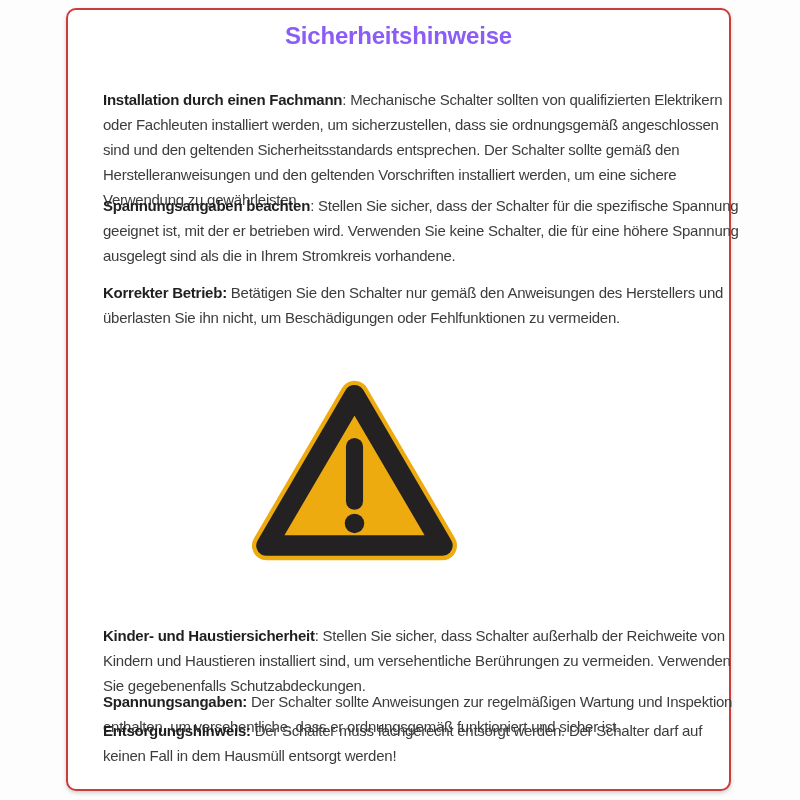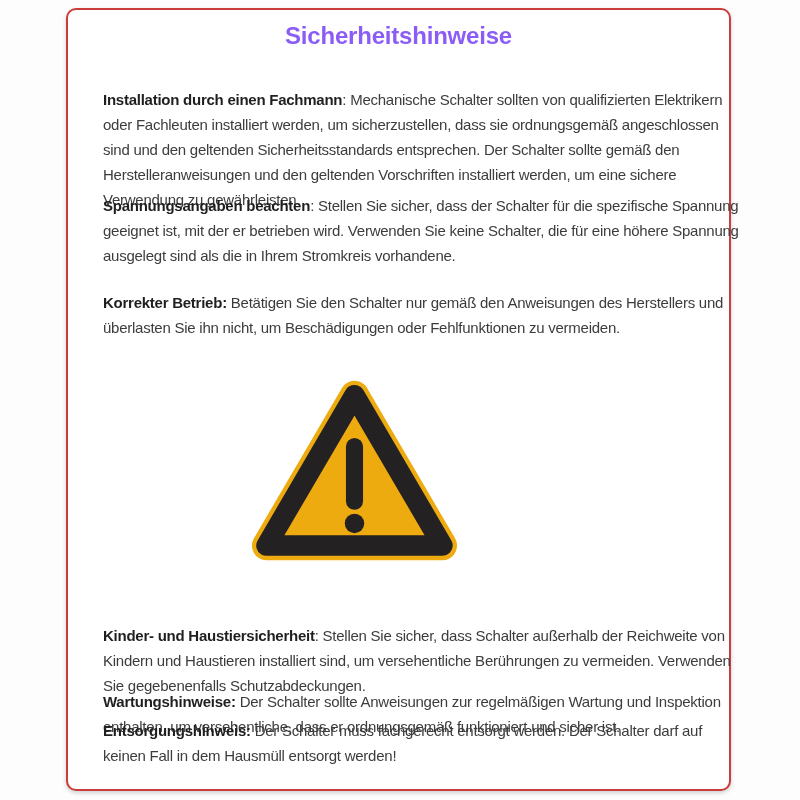--- a/index.html
+++ b/index.html
@@ -43,21 +43,21 @@
     letter-spacing:-0.25px;
     color:#3c3c3c;
     margin-left:25px;
   }
   .section b{
     color:#1f1f1f;
     font-weight:bold;
   }
   .sec-1{top:77px;}
   .sec-2{top:183px;}
-  .sec-3{top:280px;}
+  .sec-3{top:270px;}
   .sec-4{top:613px;}
   .sec-5{top:679px;}
   .sec-6{top:708px;}
   .warning-wrap{
     position:absolute;
     left:183px;top:363px;
     width:207px;height:188px;
   }
   .warning-wrap svg{display:block;width:100%;height:100%;}
 </style>
@@ -83,18 +83,18 @@
         <path d="M60.5 13 L9 101 L112 101 Z" style="fill:none;stroke:var(--tri-black);" stroke-width="12" stroke-linejoin="round"></path>
 
         <line x1="60.5" y1="43" x2="60.5" y2="75" style="stroke:var(--tri-black);" stroke-width="10" stroke-linecap="round"></line>
 
         <circle cx="60.5" cy="88" r="5.7" style="fill:var(--tri-black);"></circle>
       </svg>
     </div>
 
     <p class="section sec-4"><b>Kinder- und Haustiersicherheit</b><span>: Stellen Sie sicher, dass Schalter außerhalb der Reichweite von Kindern und Haustieren installiert sind, um versehentliche Berührungen zu vermeiden. Verwenden Sie gegebenenfalls Schutzabdeckungen.</span></p>
 
-    <p class="section sec-5"><b>Wartungshinweise:</b><span> Der Schalter sollte Anweisungen zur regelmäßigen Wartung und Inspektion enthalten, um versehentliche, dass er ordnungsgemäß funktioniert und sicher ist.</span></p>
+    <p class="section sec-5"><b>Spannungsangaben:</b><span> Der Schalter sollte Anweisungen zur regelmäßigen Wartung und Inspektion enthalten, um versehentliche, dass er ordnungsgemäß funktioniert und sicher ist.</span></p>
 
     <p class="section sec-6"><b>Entsorgungshinweis:</b><span> Der Schalter muss fachgerecht entsorgt werden. Der Schalter darf auf keinen Fall in dem Hausmüll entsorgt werden!</span></p>
 
   </div>
 </div>
 
 </body></html>

